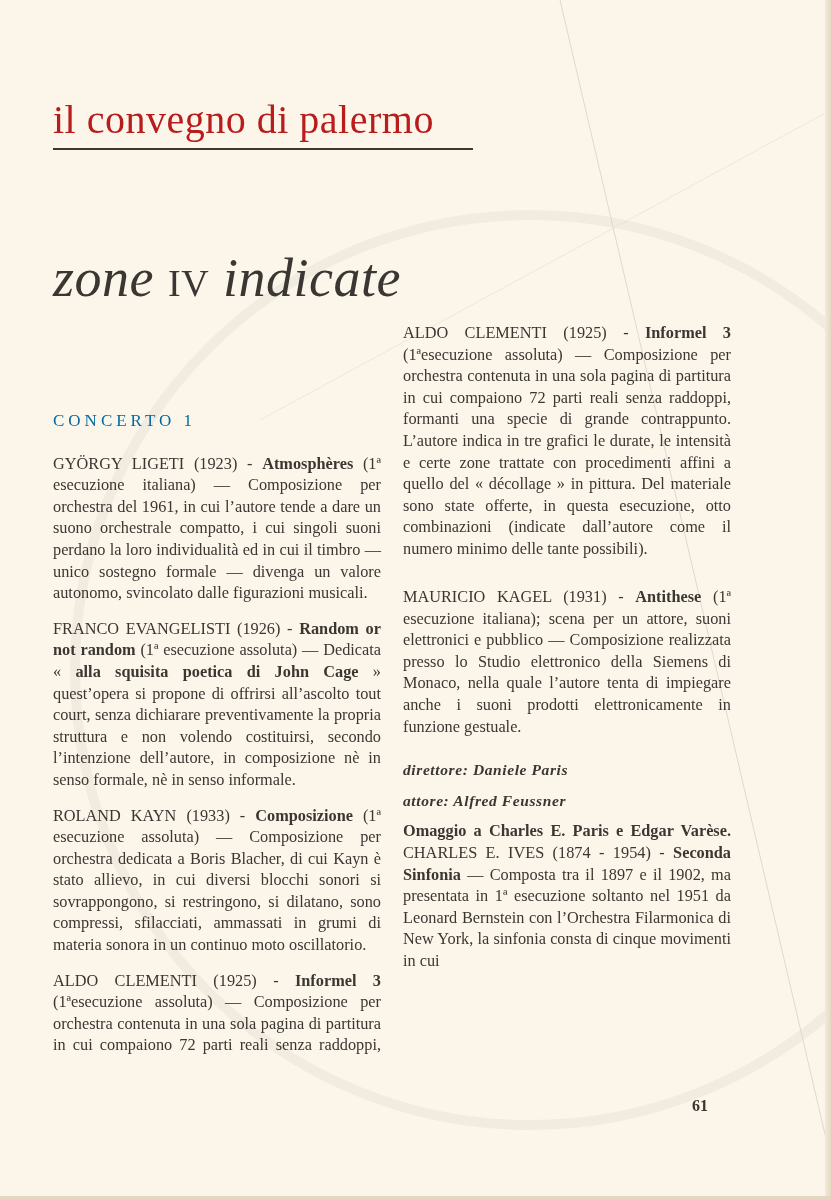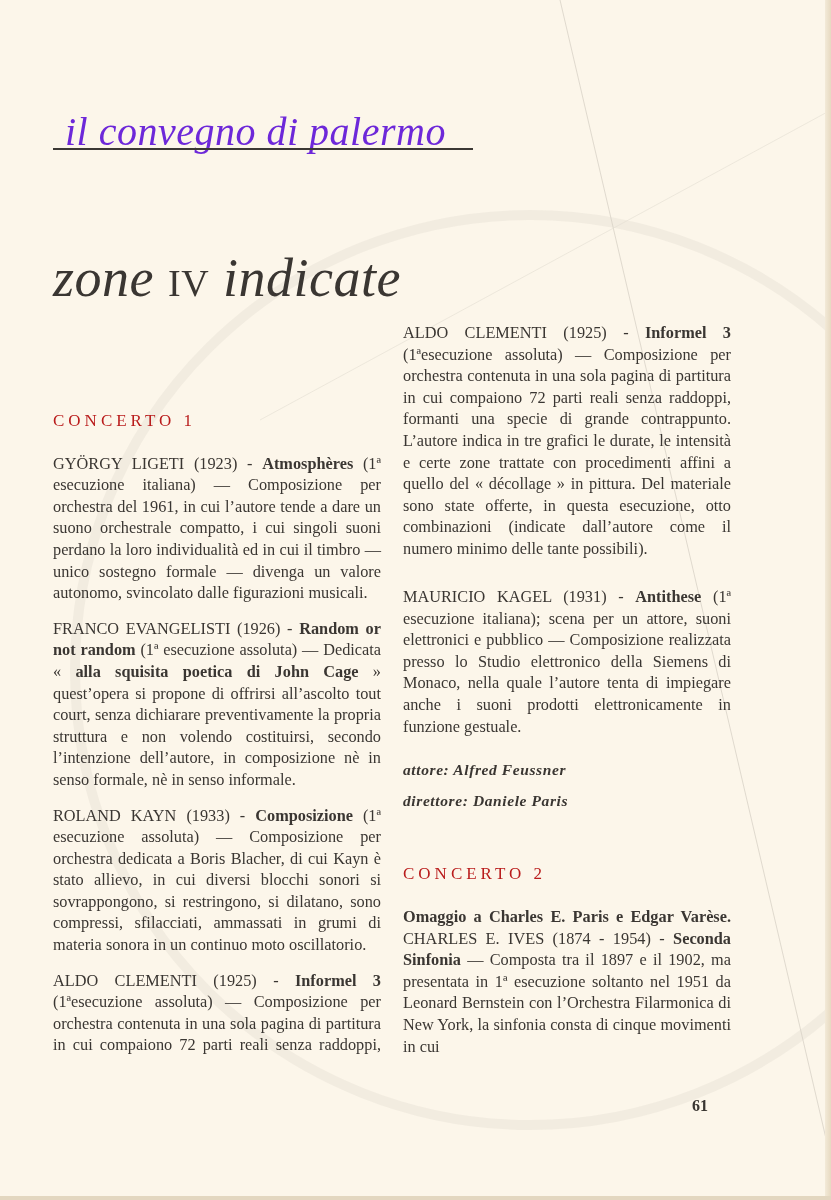--- a/index.html
+++ b/index.html
@@ -24,24 +24,23 @@
       border: 10px solid rgba(200,195,185,0.18);
       pointer-events: none;
     }
     .diag {
       position: absolute; left: 0; top: 0; width: 831px; height: 1200px;
       pointer-events: none;
     }
     .header-title {
       position: absolute; left: 53px; top: 96px;
       font-size: 40px; letter-spacing: 0.5px;
-      color: #6d28d9;
+      color: #b91c1c;
       font-weight: normal;
-      margin: 12px;
-      font-style: italic;
+      margin: 0;
     }
     .header-rule {
       position: absolute; left: 53px; top: 148px; width: 420px; height: 2px;
       background: #3b3834;
     }
     .main-title {
       position: absolute; left: 53px; top: 188px;
       font-size: 54px; font-style: italic; line-height: 60px;
       color: #3a3632; font-weight: normal; margin: 0;
       letter-spacing: 0.5px;
@@ -51,21 +50,21 @@
     }
     .col {
       position: absolute; width: 328px;
       font-size: 16.3px; line-height: 21.6px;
       text-align: justify; hyphens: manual;
     }
     .col-left { left: 53px; top: 410px; }
     .col-right { left: 403px; top: 408px; }
     .concert-heading {
       font-size: 17px; letter-spacing: 4px; margin: 0 0 21px 0;
-      font-weight: normal; color: #b91c1c;
+      font-weight: normal; color: #0369a1;
     }
     .entry { margin: 0 0 14px 0; }
     .b { font-weight: bold; }
     .credit {
       font-style: italic; font-weight: bold; font-size: 15.5px;
       letter-spacing: 0.6px; margin: 0 0 9px 0; color: #3a3632;
     }
     .page-number {
       position: absolute; left: 692px; top: 1097px;
       font-weight: bold; font-size: 16px;
@@ -102,21 +101,20 @@
   <p class="entry"><span>ROLAND KAYN (1933) - </span><span class="b">Composizione</span><span> (1ª esecuzione assoluta) — Composizione per orchestra dedicata a Boris Blacher, di cui Kayn è stato allievo, in cui diversi blocchi sonori si sovrappongono, si restringono, si dilatano, sono compressi, sfilacciati, ammassati in grumi di materia sonora in un continuo moto oscillatorio.</span></p>
 
   <p class="entry" style="margin:0;height:86px;overflow:hidden;"><span>ALDO CLEMENTI (1925) - </span><span class="b">Informel 3</span><span> (1ªesecuzione assoluta) — Composizione per orchestra contenuta in una sola pagina di partitura in cui compaiono 72 parti reali senza raddoppi, formanti una specie di grande contrappunto. L’autore indica in tre grafici le durate, le intensità e certe zone trattate con procedimenti affini a quello del « décollage » in pittura. Del materiale sono state offerte, in questa esecuzione, otto combinazioni (indicate dall’autore come il numero minimo delle tante possibili).</span></p>
 </div>
 
 <div class="col col-right">
   <p class="entry" style="margin-top:-86px;height:258px;overflow:hidden;"><span>ALDO CLEMENTI (1925) - </span><span class="b">Informel 3</span><span> (1ªesecuzione assoluta) — Composizione per orchestra contenuta in una sola pagina di partitura in cui compaiono 72 parti reali senza raddoppi, formanti una specie di grande contrappunto. L’autore indica in tre grafici le durate, le intensità e certe zone trattate con procedimenti affini a quello del « décollage » in pittura. Del materiale sono state offerte, in questa esecuzione, otto combinazioni (indicate dall’autore come il numero minimo delle tante possibili).</span></p>
 
   <p class="entry" style="margin-top:-8px;margin-bottom:22px;"><span>MAURICIO KAGEL (1931) - </span><span class="b">Antithese</span><span> (1ª esecuzione italiana); scena per un attore, suoni elettronici e pubblico — Composizione realizzata presso lo Studio elettronico della Siemens di Monaco, nella quale l’autore tenta di impiegare anche i suoni prodotti elettronicamente in funzione gestuale.</span></p>
 
+  <p class="credit">direttore: Daniele Paris</p>
   <p class="credit">attore: Alfred Feussner</p>
-  <p class="credit">direttore: Daniele Paris</p>
 
-  <h3 class="concert-heading" style="margin-top:52px;">CONCERTO 2</h3>
 
   <p class="entry"><span class="b">Omaggio a Charles E. Paris e Edgar Varèse.</span><span> CHARLES E. IVES (1874 - 1954) - </span><span class="b">Seconda Sinfonia</span><span> — Composta tra il 1897 e il 1902, ma presentata in 1ª esecuzione soltanto nel 1951 da Leonard Bernstein con l’Orchestra Filarmonica di New York, la sinfonia consta di cinque movimenti in cui</span></p>
 </div>
 
 <div class="page-number">61</div>
 
 </body></html>

